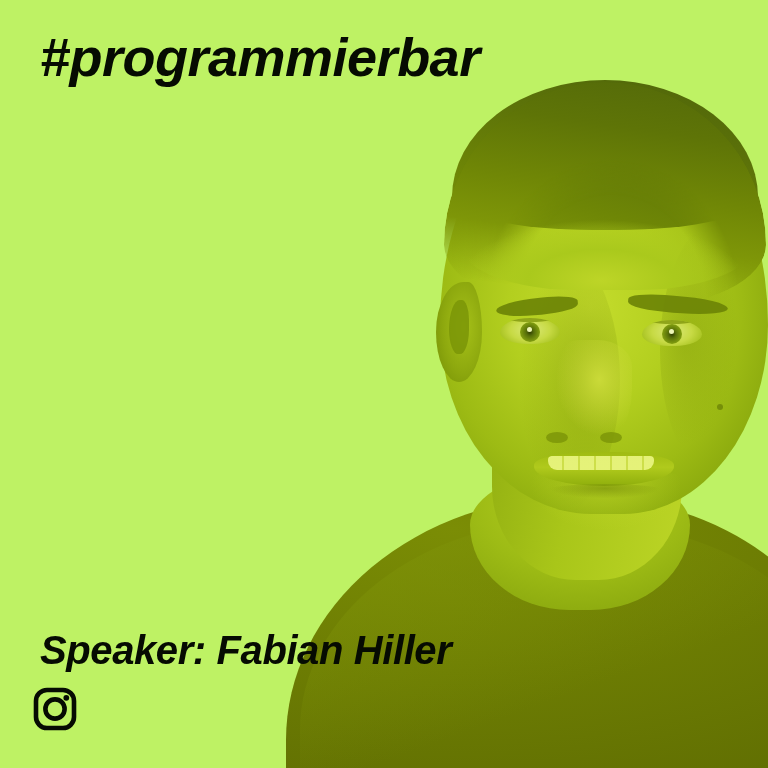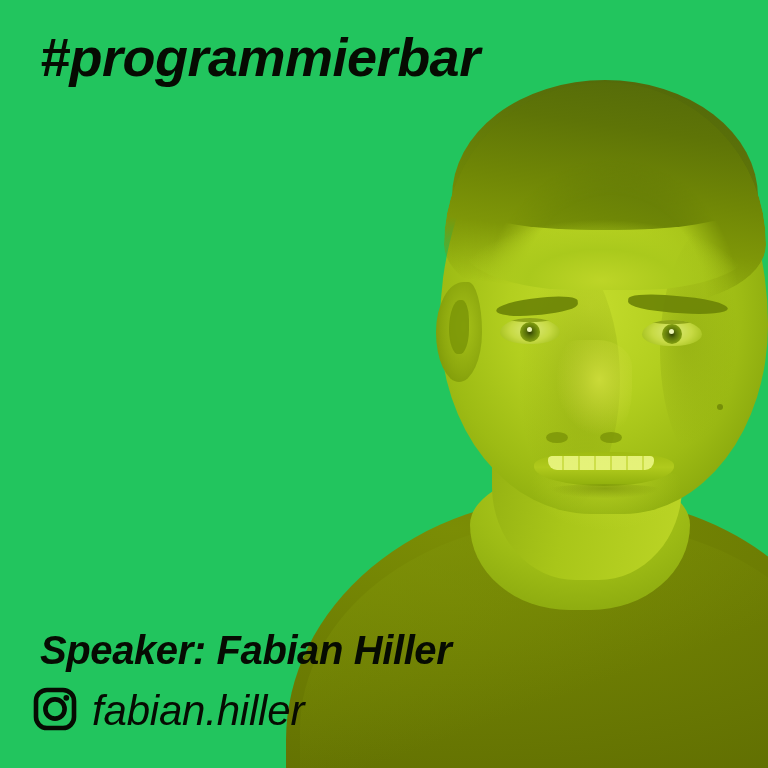--- a/index.html
+++ b/index.html
@@ -5,21 +5,21 @@
   html, body {
     margin: 0;
     padding: 0;
     background: #888;
   }
   #poster {
     position: relative;
     width: 768px;
     height: 768px;
     overflow: hidden;
-    background: #22c55e;
+    background: #bef264;
     font-family: "Liberation Sans", sans-serif;
     -webkit-font-smoothing: antialiased;
   }
 
   
   .portrait-layer {
     position: absolute;
     inset: 0;
     overflow: hidden;
     pointer-events: none;
@@ -348,16 +348,15 @@
   <div class="txt speaker">Speaker: Fabian Hiller</div>
 
   <div class="handle-row">
     <span class="ig-icon">
       <svg width="46" height="46" viewBox="0 0 46 46" aria-hidden="true">
         <rect x="4" y="4" width="38" height="38" rx="11" ry="11" fill="none" stroke="#060b02" stroke-width="4.6"></rect>
         <circle cx="23" cy="23" r="9.6" fill="none" stroke="#060b02" stroke-width="4.6"></circle>
         <circle cx="34.3" cy="11.8" r="2.9" fill="#060b02"></circle>
       </svg>
     </span>
-    <span class="handle-text">fabian.hiller</span>
   </div>
 
 </div>
 
 </body></html>

